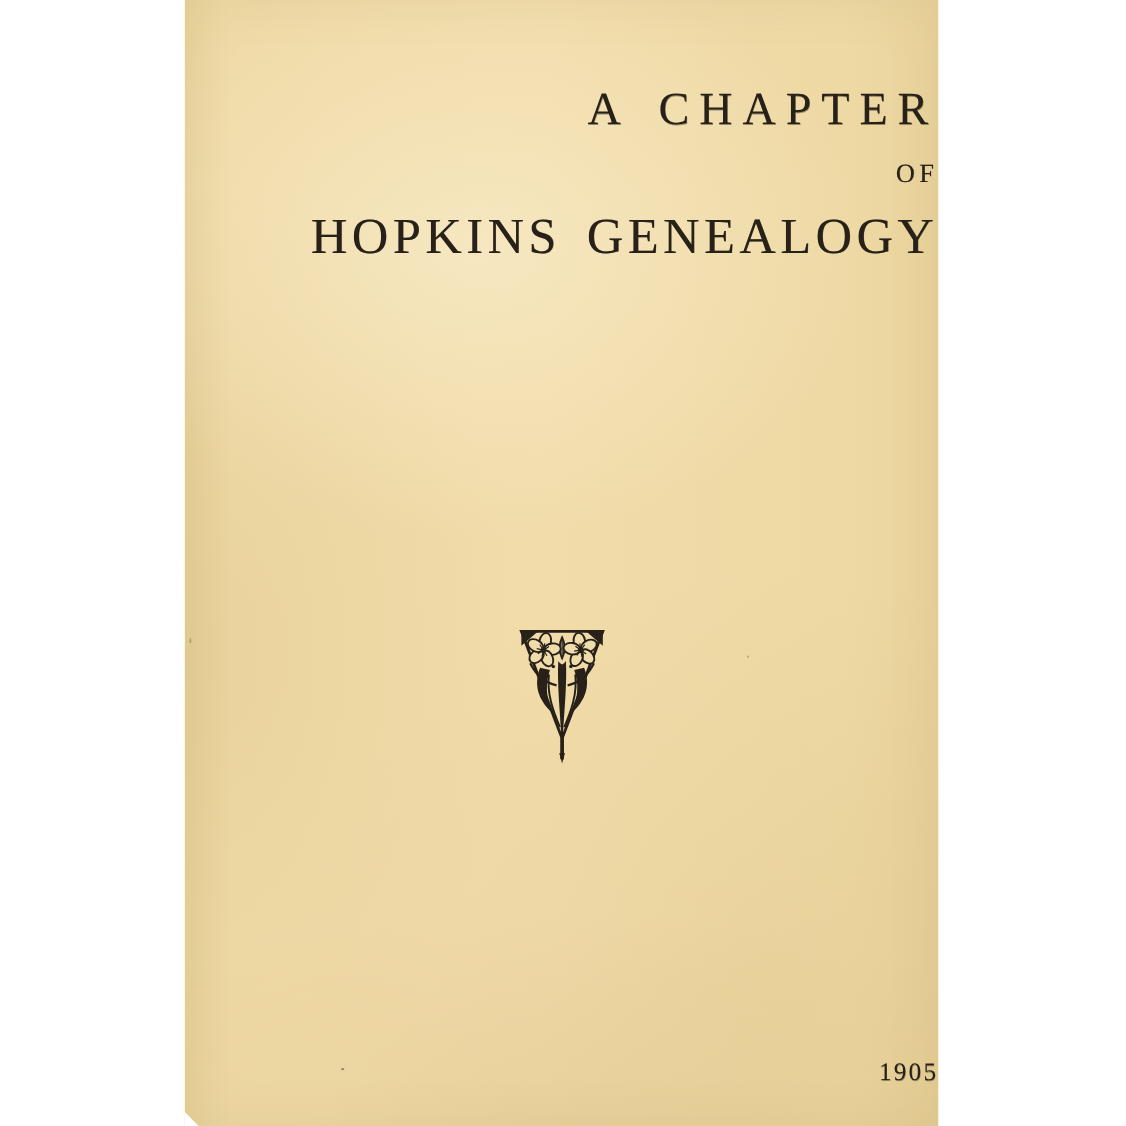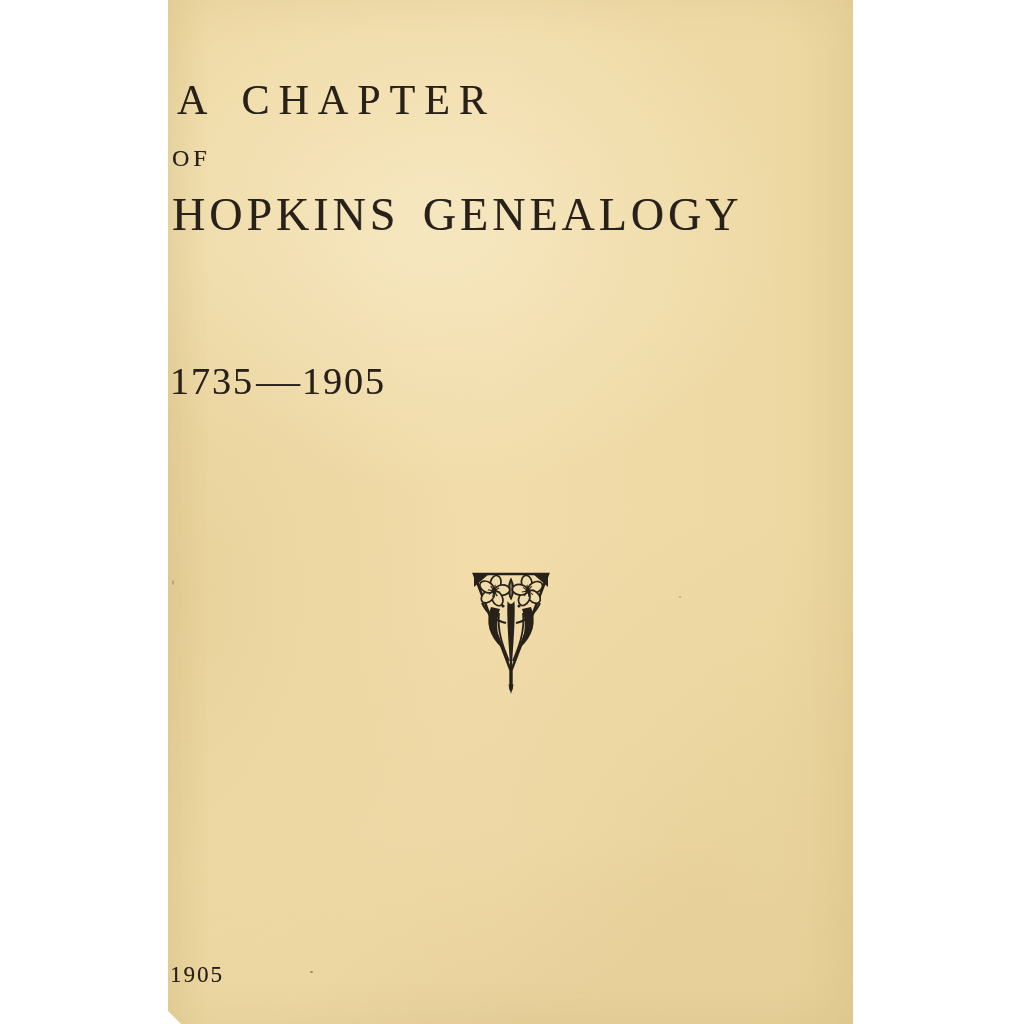--- a/index.html
+++ b/index.html
@@ -27,21 +27,21 @@
       radial-gradient(ellipse 620px 520px at 78% 86%, rgba(182,146,76,0.10), rgba(182,146,76,0) 70%),
       radial-gradient(ellipse 380px 620px at 4% 58%, rgba(182,146,76,0.10), rgba(182,146,76,0) 70%),
       radial-gradient(ellipse 700px 260px at 50% 100%, rgba(176,140,72,0.10), rgba(176,140,72,0) 75%),
       linear-gradient(90deg, #e9d49d 0%, #efdaa6 6%, #f1dcaa 48%, #eed9a4 88%, #e9d39c 100%);
     box-shadow: inset 0 0 46px rgba(148,114,55,0.10);
   }
   .line {
     position: absolute;
     left: 0;
     right: 0;
-    text-align: left;
+    text-align: right;
     line-height: 1;
     white-space: nowrap;
     color: #272119;
     text-shadow: 0.35px 0.35px 0 rgba(39,33,25,0.45);
   }
   .title-1 {
     top: 79px;
     font-size: 42px;
     letter-spacing: 9px;
     padding-left: 9px;
@@ -110,21 +110,20 @@
 
 <div class="backdrop">
   <div class="page">
 
     <div class="line title-1">A CHAPTER</div>
 
     <div class="line title-2">HOPKINS GENEALOGY</div>
 
     <div class="line title-of">OF</div>
 
-    <div class="line dates"><span>1735</span><span class="sep">——</span><span>1905</span></div>
 
     <div class="ornament-wrap">
       <svg width="82" height="128" viewBox="0 0 82 128" aria-hidden="true">
 
         <path d="M4 4 H78 L41.9 99 H40.1 Z" fill="none" stroke="#272119" stroke-width="2.6" stroke-linejoin="miter"></path>
 
         <path d="M4 4 L19 4 L4 17 Z" fill="#272119"></path>
         <path d="M78 4 L63 4 L78 17 Z" fill="#272119"></path>
 
         <path d="M41 9.5 Q45.6 19 41 28.5 Q36.4 19 41 9.5 Z" fill="none" stroke="#272119" stroke-width="1.8"></path>

